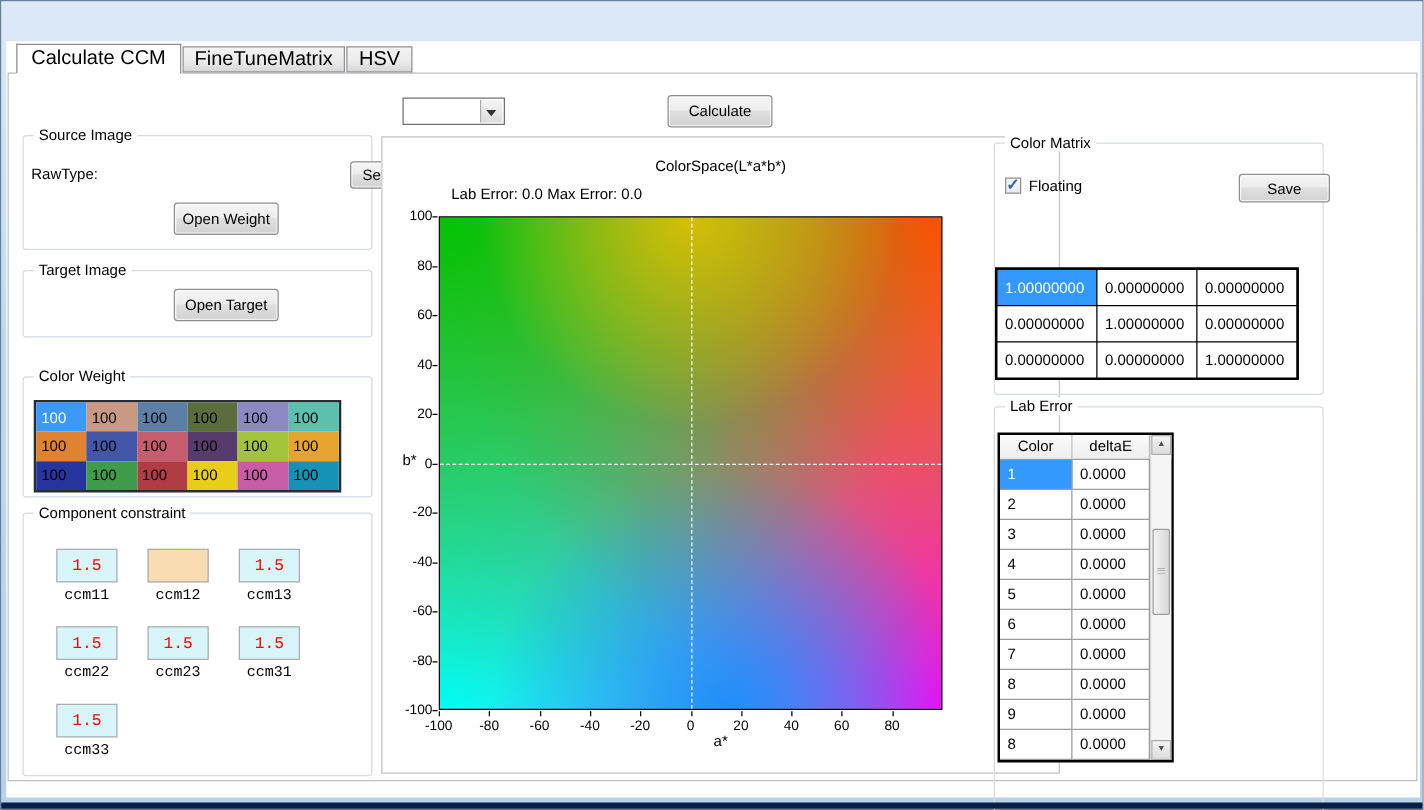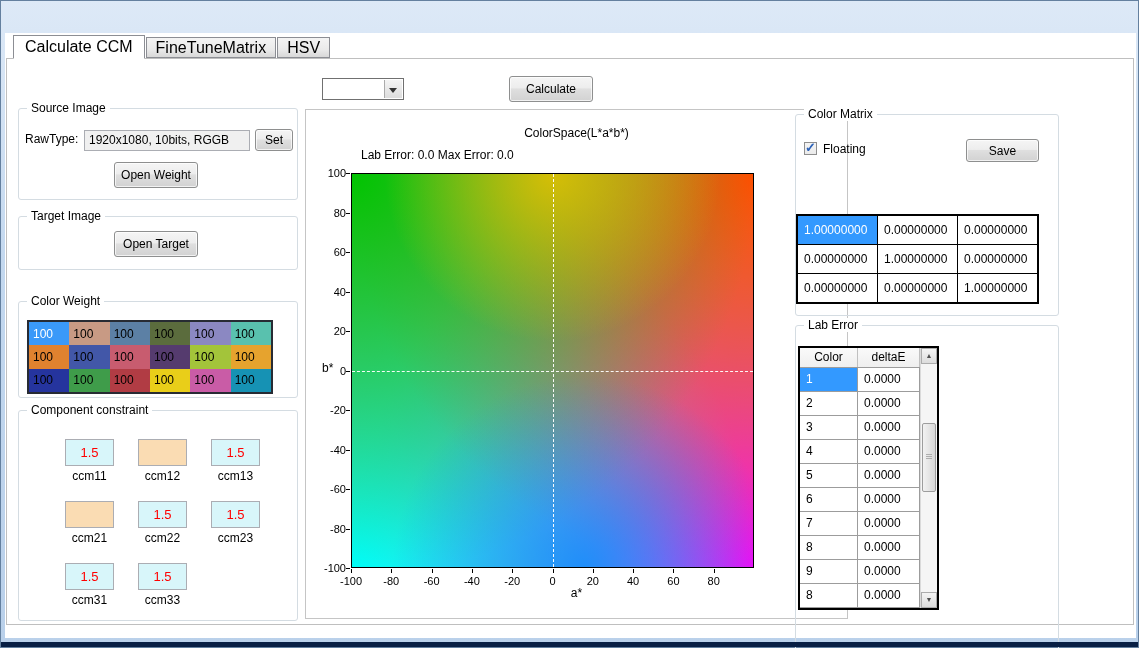--- a/index.html
+++ b/index.html
@@ -53,20 +53,21 @@
     background:#fff; border:1px solid #BFBFBF;
   }
   
   .btn {
     position:absolute; border:1px solid #8E8F8F; border-radius:3px;
     background:linear-gradient(#F5F5F5, #EDEDED 45%, #DFDFDF 50%, #D2D2D2);
     font-size:12px; text-align:center; cursor:default;
     box-shadow: inset 0 0 0 1px rgba(255,255,255,.7);
     display:flex; align-items:center; justify-content:center;
     font-family:"Liberation Sans", sans-serif;
+    margin-left:25px;
   }
   .groupbox {
     position:absolute; border:1px solid #D4DCE2; border-radius:3px;padding-left:16px;
   }
   .groupbox-label {
     position:absolute; top:-8px; left:8px; background:#fff; padding:0 4px; font-size:12px; white-space:nowrap;
   }
   .textbox {
     position:absolute; border:1px solid #ABADB3; background:#F0F0F0;
     font-size:12px; padding:2px 4px; line-height:15px; white-space:nowrap; overflow:hidden;
@@ -183,21 +184,20 @@
         <span class="static-label" style="left:5px;top:3px;"></span>
         <div class="combo-arrow-zone">
           <div class="combo-arrow"></div>
         </div>
       </div>
       <div class="btn" style="left:502px;top:17px;width:84px;height:26px;">Calculate</div>
 
       <div class="groupbox" style="left:11px;top:49px;width:280px;height:92px;">
         <span class="groupbox-label">Source Image</span>
         <span class="static-label" style="left:6px;top:23px;">RawType:</span>
-        <div class="textbox" style="left:65px;top:21px;width:166px;height:21px;">1920x1080, 10bits, RGGB</div>
         <div class="btn" style="left:236px;top:20px;width:38px;height:22px;">Set</div>
         <div class="btn" style="left:95px;top:53px;width:84px;height:26px;">Open Weight</div>
       </div>
 
       <div class="groupbox" style="left:11px;top:157px;width:280px;height:54px;">
         <span class="groupbox-label">Target Image</span>
         <div class="btn" style="left:95px;top:14px;width:84px;height:26px;">Open Target</div>
       </div>
 
       <div class="groupbox" style="left:11px;top:242px;width:280px;height:97px;">
@@ -237,41 +237,37 @@
             <div class="cw-cell" style="background: rgb(233, 206, 25); color: rgb(0, 0, 0);">100</div>
 
             <div class="cw-cell" style="background: rgb(201, 92, 166); color: rgb(0, 0, 0);">100</div>
 
             <div class="cw-cell" style="background: rgb(22, 146, 180); color: rgb(0, 0, 0);">100</div>
           </div>
       </div>
 
       <div class="groupbox" style="left:11px;top:351px;width:280px;height:211px;">
         <span class="groupbox-label">Component constraint</span>
-        <div class="cc-grid" style="left:34px;top:28px;">
+        <div class="cc-grid" style="left:14px;top:28px;font-family:Liberation Mono, monospace;">
 
             <div class="ccm-cell">
               <div class="ccm-box" style="background: rgb(216, 246, 250); color: rgb(255, 0, 0);">1.5</div>
               <div class="ccm-label">ccm11</div>
             </div>
 
             <div class="ccm-cell">
               <div class="ccm-box" style="background: rgb(250, 220, 179); color: rgb(255, 0, 0);"></div>
               <div class="ccm-label">ccm12</div>
             </div>
 
             <div class="ccm-cell">
               <div class="ccm-box" style="background: rgb(216, 246, 250); color: rgb(255, 0, 0);">1.5</div>
               <div class="ccm-label">ccm13</div>
             </div>
 
-            <div class="ccm-cell">
-              <div class="ccm-box" style="background: rgb(250, 220, 179); color: rgb(255, 0, 0);"></div>
-              <div class="ccm-label">ccm21</div>
-            </div>
 
             <div class="ccm-cell">
               <div class="ccm-box" style="background: rgb(216, 246, 250); color: rgb(255, 0, 0);">1.5</div>
               <div class="ccm-label">ccm22</div>
             </div>
 
             <div class="ccm-cell">
               <div class="ccm-box" style="background: rgb(216, 246, 250); color: rgb(255, 0, 0);">1.5</div>
               <div class="ccm-label">ccm23</div>
             </div>

